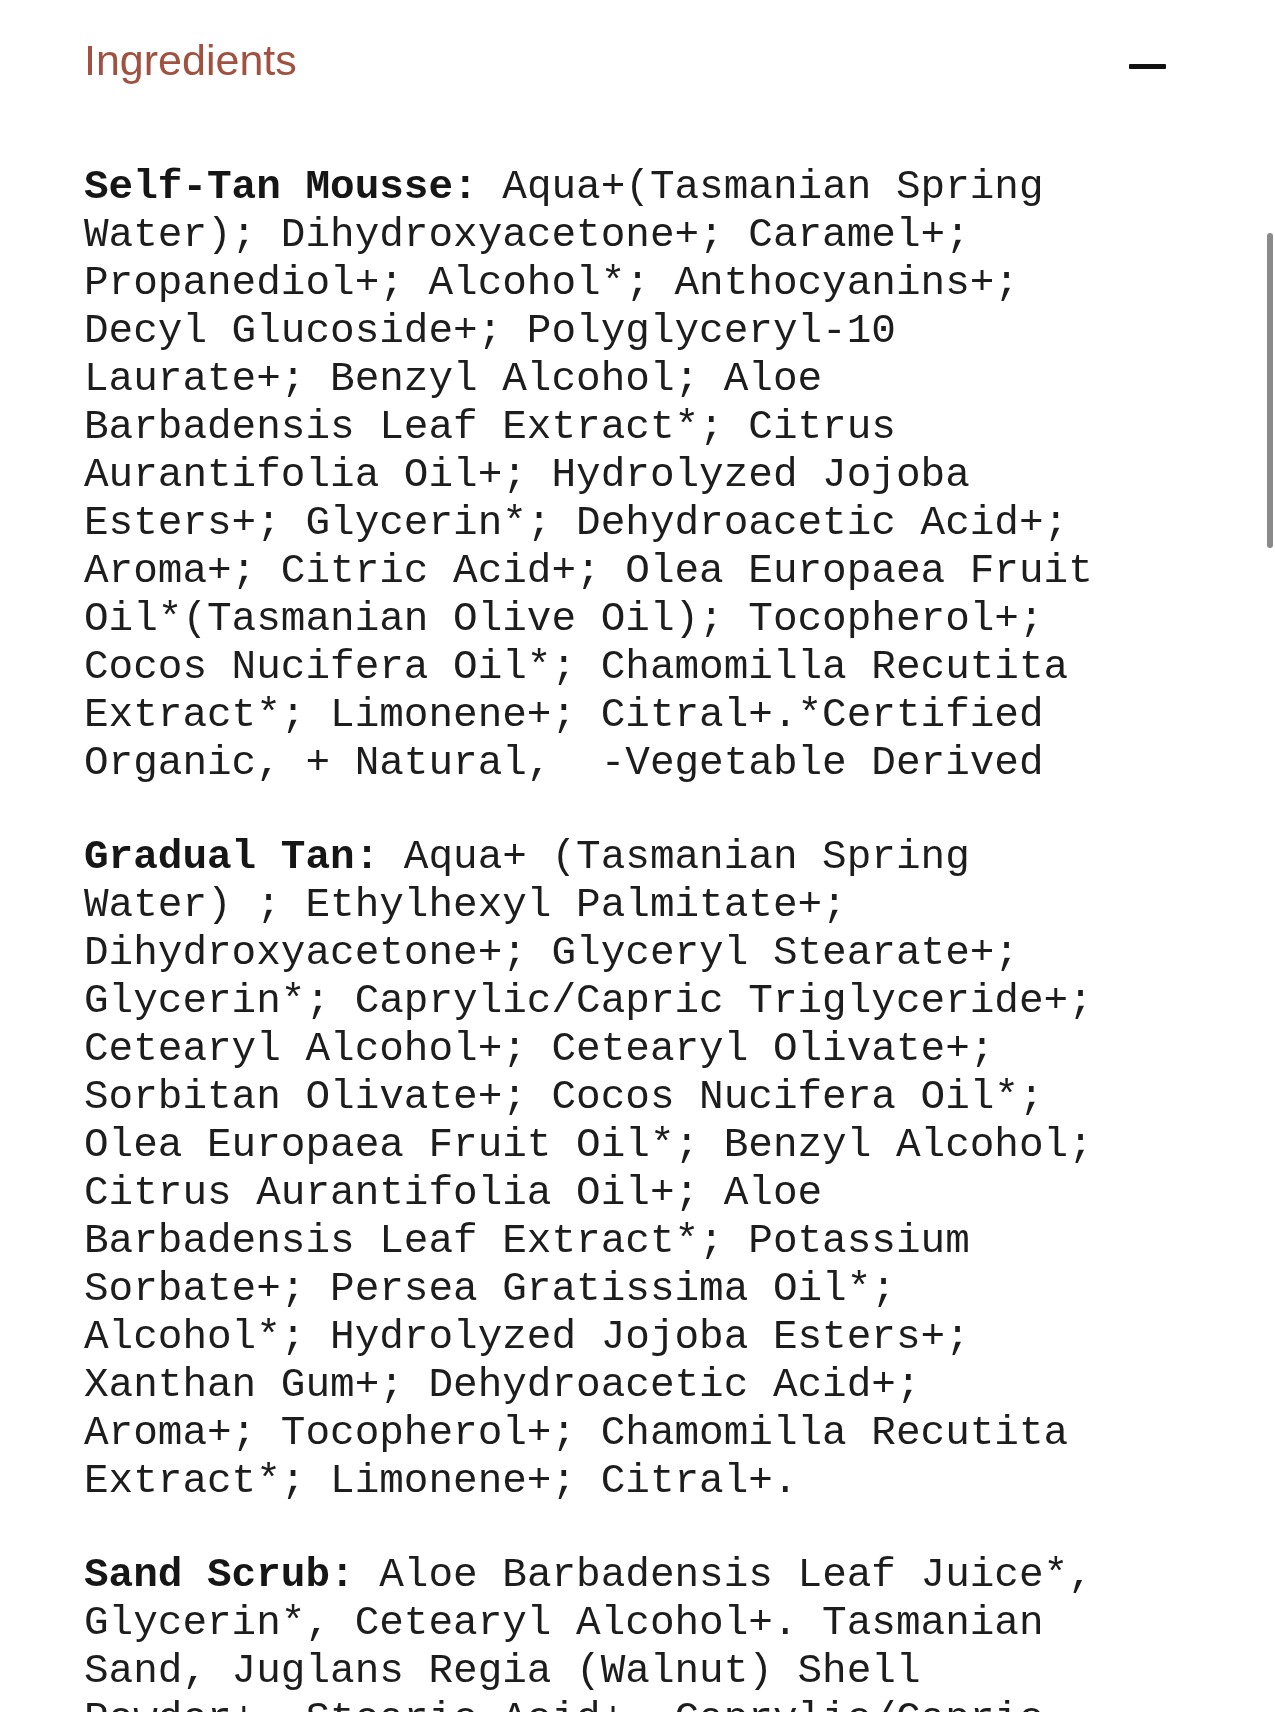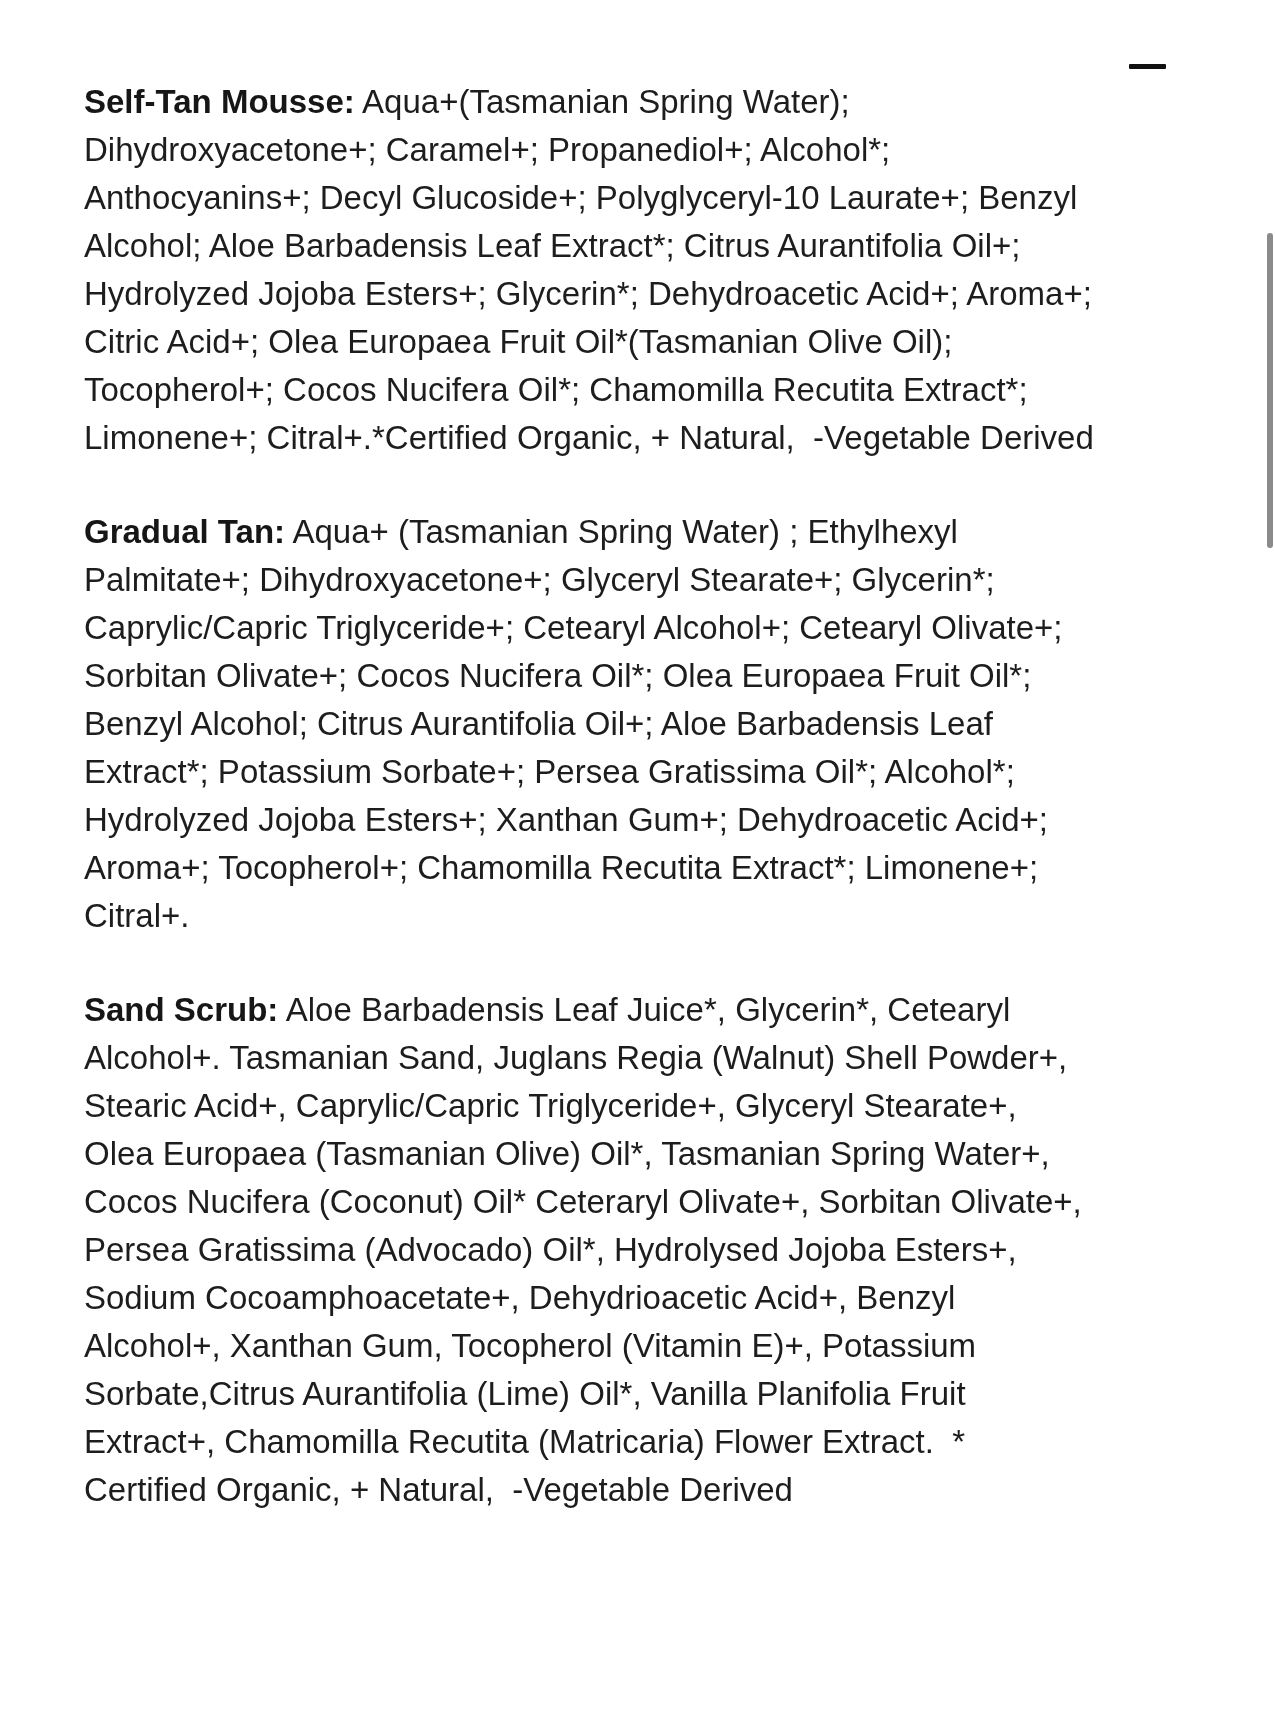--- a/index.html
+++ b/index.html
@@ -40,24 +40,25 @@
   .minus-bar {
     display: block;
     width: 37px;
     height: 5px;
     background: #111111;
     border-radius: 1px;
   }
   .ingredient-para {
     width: 1010px;
     margin: 46px 0 0 84px;
-    font-size: 33px;
+    font-size: 41px;
     line-height: 48px;
     color: #1D1D1D;
     letter-spacing: 0;
+    font-family: Liberation Mono, monospace;
   }
   .ingredient-para.first {
     margin-top: 78px;
   }
   .para-label {
     font-weight: 700;
     color: #161616;
   }
   .ing-text {
     white-space: pre-wrap;
@@ -70,20 +71,21 @@
     height: 315px;
     background: #8A8A8A;
     border-radius: 3px;
   }
 </style>
 </head>
 <body>
 
 <div>
 
+  <h1 class="section-title">Ingredients</h1>
 
   <button class="collapse-btn" aria-label="Collapse ingredients section">
     <span class="minus-bar"></span>
   </button>
 
   <p class="ingredient-para first"><strong class="para-label">Self-Tan Mousse:</strong><span class="ing-text"> Aqua+(Tasmanian Spring Water); Dihydroxyacetone+; Caramel+; Propanediol+; Alcohol*; Anthocyanins+; Decyl Glucoside+; Polyglyceryl-10 Laurate+; Benzyl Alcohol; Aloe Barbadensis Leaf Extract*; Citrus Aurantifolia Oil+; Hydrolyzed Jojoba Esters+; Glycerin*; Dehydroacetic Acid+; Aroma+; Citric Acid+; Olea Europaea Fruit Oil*(Tasmanian Olive Oil); Tocopherol+; Cocos Nucifera Oil*; Chamomilla Recutita Extract*; Limonene+; Citral+.*Certified Organic, + Natural,  -Vegetable Derived</span></p>
 
   <p class="ingredient-para"><strong class="para-label">Gradual Tan:</strong><span class="ing-text"> Aqua+ (Tasmanian Spring Water) ; Ethylhexyl Palmitate+; Dihydroxyacetone+; Glyceryl Stearate+; Glycerin*; Caprylic/Capric Triglyceride+; Cetearyl Alcohol+; Cetearyl Olivate+; Sorbitan Olivate+; Cocos Nucifera Oil*; Olea Europaea Fruit Oil*; Benzyl Alcohol; Citrus Aurantifolia Oil+; Aloe Barbadensis Leaf Extract*; Potassium Sorbate+; Persea Gratissima Oil*; Alcohol*; Hydrolyzed Jojoba Esters+; Xanthan Gum+; Dehydroacetic Acid+; Aroma+; Tocopherol+; Chamomilla Recutita Extract*; Limonene+; Citral+.</span></p>
 
   <p class="ingredient-para"><strong class="para-label">Sand Scrub:</strong><span class="ing-text"> Aloe Barbadensis Leaf Juice*, Glycerin*, Cetearyl Alcohol+. Tasmanian Sand, Juglans Regia (Walnut) Shell Powder+, Stearic Acid+, Caprylic/Capric Triglyceride+, Glyceryl Stearate+, Olea Europaea (Tasmanian Olive) Oil*, Tasmanian Spring Water+, Cocos Nucifera (Coconut) Oil* Ceteraryl Olivate+, Sorbitan Olivate+, Persea Gratissima (Advocado) Oil*, Hydrolysed Jojoba Esters+, Sodium Cocoamphoacetate+, Dehydrioacetic Acid+, Benzyl Alcohol+, Xanthan Gum, Tocopherol (Vitamin E)+, Potassium Sorbate,Citrus Aurantifolia (Lime) Oil*, Vanilla Planifolia Fruit Extract+, Chamomilla Recutita (Matricaria) Flower Extract.  * Certified Organic, + Natural,  -Vegetable Derived</span></p>

